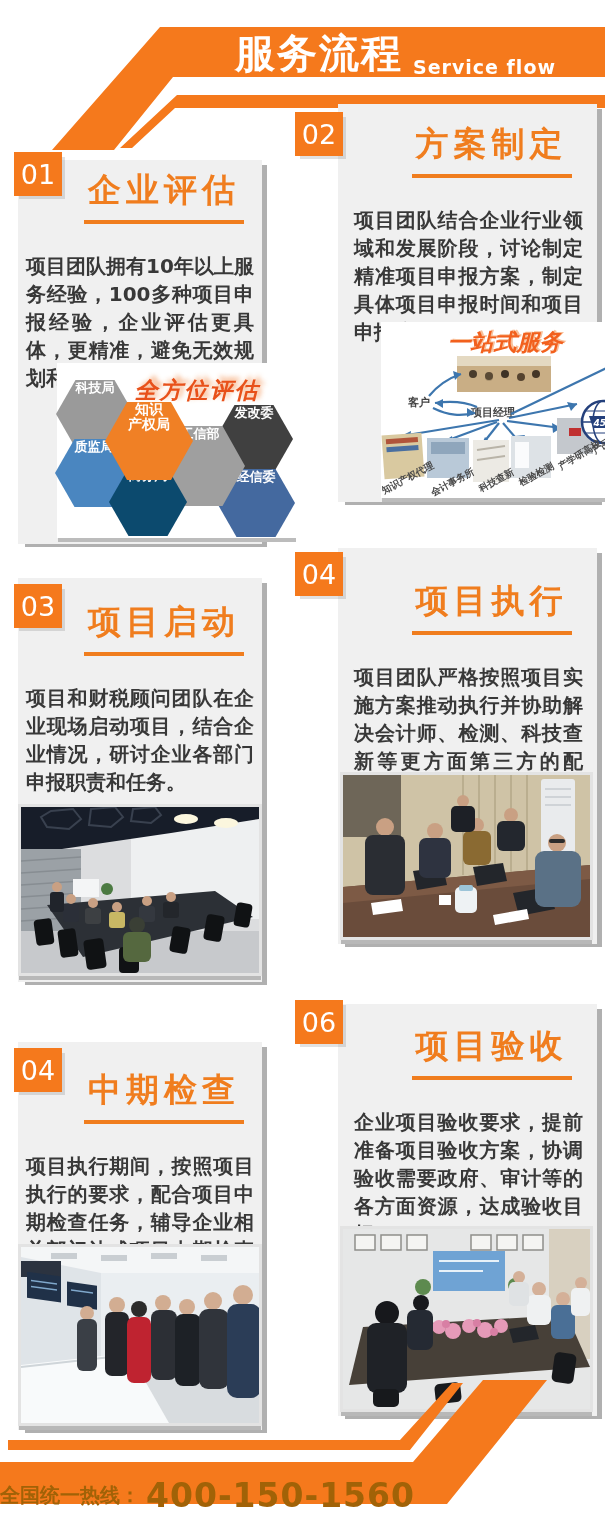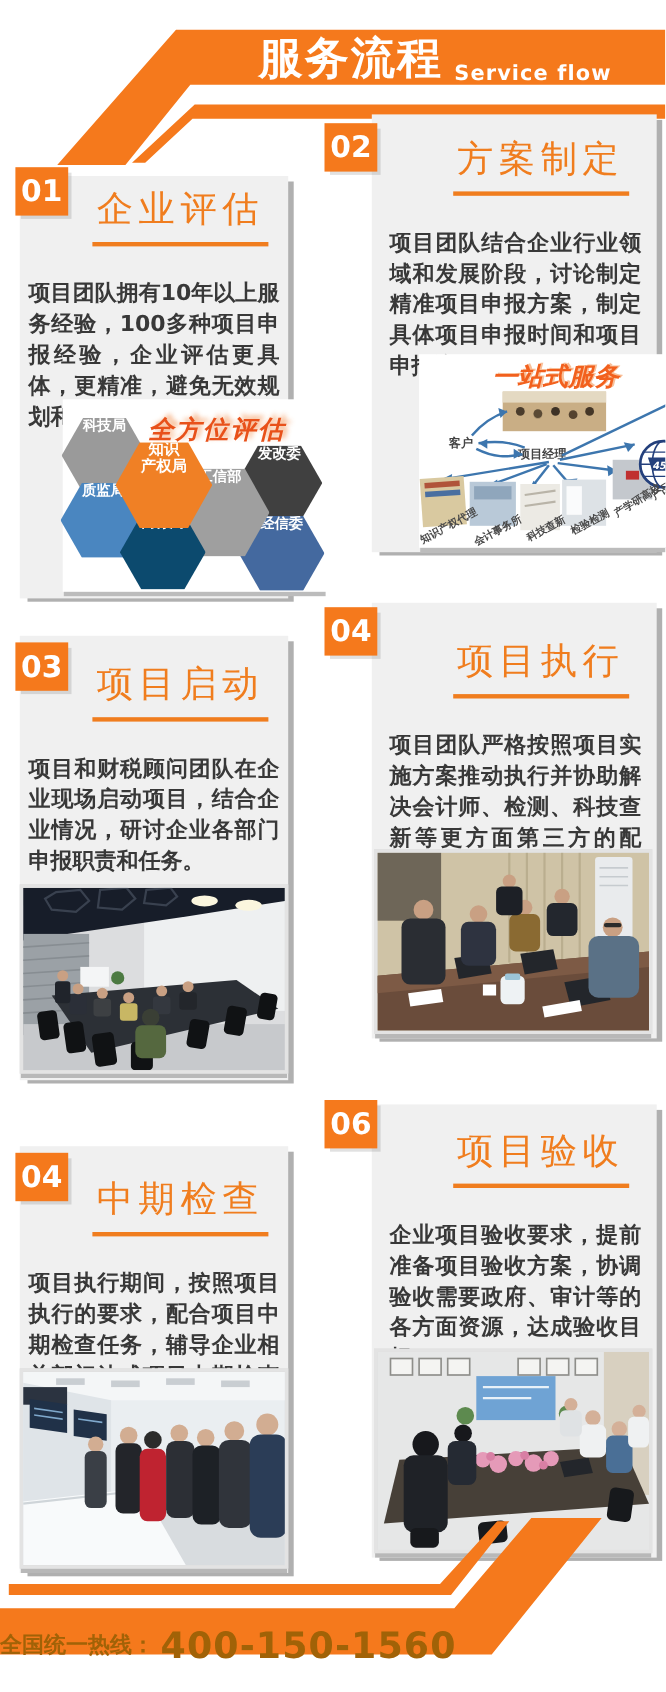--- a/index.html
+++ b/index.html
@@ -15,25 +15,25 @@
   .header-title{font-size:40px;font-weight:800;letter-spacing:2px;line-height:50px;}
   .header-sub{font-size:19px;font-weight:600;letter-spacing:1px;}
   .footer-text{position:absolute;left:0;top:1462px;width:448px;height:42px;
                display:flex;align-items:center;justify-content:flex-start;gap:6px;color:#a16207;margin-top:12px;}
   .footer-label{font-size:20px;font-weight:700;}
   .footer-number{font-size:33px;font-weight:800;letter-spacing:1px;}
 
   
   .num{position:absolute;width:48px;height:44px;background:#F5791C;color:#fff;
        display:flex;align-items:center;justify-content:center;
-       font-size:27px;font-weight:700;z-index:5;
+       font-size:27px;font-weight:400;z-index:5;
        box-shadow:4px 4px 0 -1px rgba(90,90,90,.18);}
   .panel{position:absolute;background:#F0F0F0;box-shadow:6px 4px 0 -1px #b0b0b0;}
   .title-row{text-align:center;padding-left:48px;}
-  .step-title{display:inline-block;color:#F07D1E;font-size:33px;font-weight:400;
+  .step-title{display:inline-block;color:#F07D1E;font-size:33px;font-weight:700;
               letter-spacing:5px;padding:0 4px 7px 4px;border-bottom:4px solid #F07D1E;}
   .step-body{color:#383838;font-size:20px;line-height:28px;font-weight:700;
              text-align:justify;margin:28px 10px 0 10px;}
   .img-box{position:absolute;background:#fff;box-shadow:0 5px 0 -1px #bcbcbc;margin-left:37px;}
   .photo-box{position:absolute;border:3px solid #e3e3e3;background:#ddd;
              box-shadow:0 5px 0 -1px #b8b8b8;overflow:hidden;}
 
   
   .hex-title{position:absolute;left:50px;top:12px;width:180px;text-align:center;
              font-size:23px;font-weight:800;font-style:italic;color:#E8511A;

